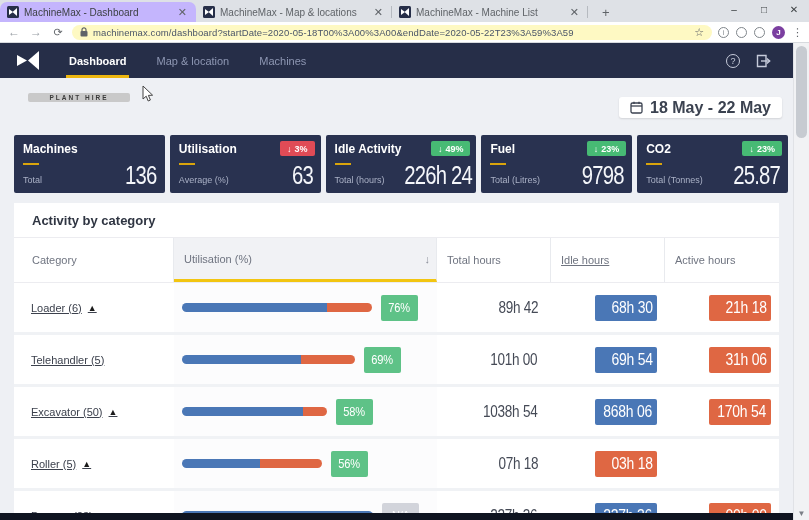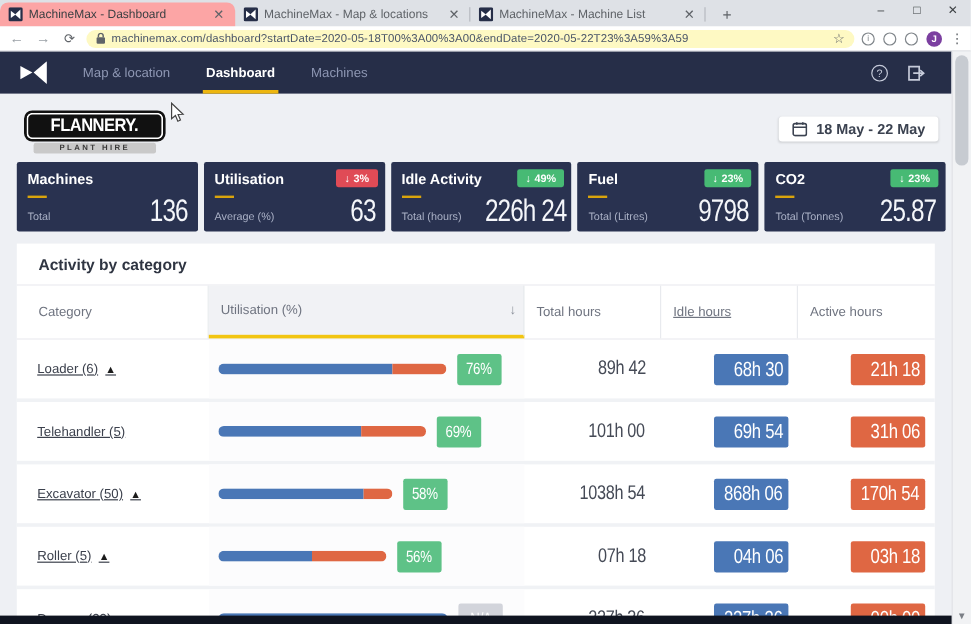--- a/index.html
+++ b/index.html
@@ -2,21 +2,21 @@
 <html><head>
 <meta charset="utf-8">
 <style>
   * { margin:0; padding:0; box-sizing:border-box; }
   html,body { width:809px; height:520px; overflow:hidden; }
   body { font-family:"Liberation Sans", sans-serif; background:#eef0f4; position:relative; }
 
   
   .chrome-tabs { position:absolute; left:0; top:0; width:809px; height:22px; background:#dee1e6; display:flex; align-items:flex-end; }
   .tab { height:20px; display:flex; align-items:center; gap:5px; padding:0 7px; font-size:10px; color:#5f6368; width:196px; position:relative; }
-  .tab.active { background:#fca5a5; border-radius:7px 7px 0 0; color:#3c4043; }
+  .tab.active { background:#c4b5fd; border-radius:7px 7px 0 0; color:#3c4043; }
   .tab:not(.active)::after { content:""; position:absolute; right:0; top:4px; bottom:4px; width:1px; background:#b6bac0; }
   .tab .title { white-space:nowrap; overflow:hidden; text-overflow:ellipsis; flex:1; }
   .tab .tclose { font-size:11px; color:#5f6368; padding:0 2px; }
   .favicon { width:12px; height:12px; flex:0 0 12px; }
   .newtab { font-size:13px; color:#5f6368; margin-left:8px; padding:0 6px 2px; }
   .wincontrols { margin-left:auto; display:flex; align-self:flex-start; }
   .wincontrols span { width:30px; height:18px; display:flex; align-items:center; justify-content:center; font-size:10px; color:#3c4043; }
 
   .chrome-toolbar { position:absolute; left:0; top:22px; width:809px; height:21px; background:#ffffff; display:flex; align-items:center; padding:0 6px; gap:6px; border-bottom:1px solid #d7dade; }
   .navbtn { color:#9aa0a6; font-size:12px; width:16px; text-align:center; }
@@ -37,21 +37,21 @@
   .navitem.active::after { content:""; position:absolute; left:12px; right:12px; bottom:0; height:3px; background:#edb60f; }
   .nav-right { margin-left:auto; display:flex; align-items:center; gap:16px; padding-right:22px; }
   .helpico { width:14px; height:14px; border:1.3px solid #c6cbda; border-radius:50%; color:#c6cbda; font-size:9px; display:flex; align-items:center; justify-content:center; }
 
   
   .flannery { position:absolute; left:20px; top:92px; width:118px; }
   .flan-black { background:#111111; border:2px solid #111; border-radius:7px; padding:2px 4px; text-align:center; box-shadow:inset 0 0 0 1.5px #fff; }
   .flan-black span { color:#fff; font-weight:bold; font-size:15px; letter-spacing:-0.5px; display:inline-block; transform:scaleX(.92); }
   .flan-gray { background:#c9c9c9; border-radius:2px; margin:1px 8px 0; text-align:center; font-size:6.5px; letter-spacing:2px; color:#3a3a3a; padding:1px 0; font-weight:bold; }
 
-  .datebtn { position:absolute; right:27px; top:97px; height:21px; background:#ffffff; border-radius:3px; box-shadow:0 1px 2px rgba(0,0,0,.12); display:flex; align-items:center; gap:7px; padding:0 11px; font-size:12px; color:#3b4250; font-weight:bold; }
+  .datebtn { position:absolute; right:27px; top:97px; height:21px; background:#ffffff; border-radius:3px; box-shadow:0 1px 2px rgba(0,0,0,.12); display:flex; align-items:center; gap:7px; padding:0 11px; font-size:16px; color:#3b4250; font-weight:bold; }
 
   
   .cards { position:absolute; left:14px; top:135px; width:774px; display:flex; gap:5px; }
   .card { flex:1; height:58px; background:#293250; border-radius:2px; position:relative; padding:7px 9px 6px; }
   .card-title { color:#ffffff; font-size:12px; font-weight:bold; }
   .card-dash { width:16px; height:2px; background:#d9a40c; margin-top:7px; }
   .card-bottom { position:absolute; left:9px; right:8px; bottom:5px; display:flex; align-items:flex-end; justify-content:space-between; }
   .card-label { font-size:9px; color:#aab1c6; padding-bottom:3px; white-space:nowrap; }
   .card-value { font-size:26px; color:#f4f6fa; font-weight:200; line-height:1; display:inline-block; transform:scaleX(.78); transform-origin:right center; letter-spacing:-1px; white-space:nowrap; }
   .cbadge { position:absolute; right:6px; top:6px; border-radius:2px; color:#fff; font-size:9px; font-weight:bold; padding:2.5px 7px; display:flex; gap:3px; align-items:center; }
@@ -150,41 +150,40 @@
     <span class="avatar">J</span>
     <span class="kebab">⋮</span>
   </div>
 </div>
 
 <div class="app-navbar">
   <svg class="applogo" width="24" height="19" viewBox="0 0 24 19">
       <polygon points="1,4 11,9.5 1,15" fill="#ffffff"></polygon>
       <polygon points="23,0 12,9.5 23,19" fill="#ffffff"></polygon>
     </svg>
+  <div class="navitem active">
+      <span>Dashboard</span>
+    </div>
   <div class="navitem">
       <span>Map &amp; location</span>
-    </div>
-  <div class="navitem active">
-      <span>Dashboard</span>
     </div>
   <div class="navitem">
       <span>Machines</span>
     </div>
   <div class="nav-right">
     <span class="helpico">?</span>
     <svg width="15" height="14" viewBox="0 0 15 14">
         <path d="M1.5 1.5 H10 V12.5 H1.5 Z" fill="none" stroke="#c6cbda" stroke-width="1.4"></path>
         <line x1="5" y1="7" x2="13.5" y2="7" stroke="#c6cbda" stroke-width="1.4"></line>
         <polyline points="10.8,4.5 13.7,7 10.8,9.5" fill="none" stroke="#c6cbda" stroke-width="1.4"></polyline>
       </svg>
   </div>
 </div>
 
 <div class="flannery">
-  <div class="flan-black"><span>FLANNERY.</span></div>
   <div class="flan-gray">PLANT HIRE</div>
 </div>
 
 <div class="datebtn">
   <svg width="13" height="13" viewBox="0 0 13 13">
       <rect x="1" y="2" width="11" height="10" rx="1.5" fill="none" stroke="#3b4250" stroke-width="1.3"></rect>
       <line x1="1" y1="5" x2="12" y2="5" stroke="#3b4250" stroke-width="1.3"></line>
       <line x1="4" y1="0.8" x2="4" y2="3" stroke="#3b4250" stroke-width="1.3"></line>
       <line x1="9" y1="0.8" x2="9" y2="3" stroke="#3b4250" stroke-width="1.3"></line>
     </svg>
@@ -374,25 +373,20 @@
         <span class="seg-idle"></span>
       </div>
       <span class="ubadge green">
             <span class="num">56%</span>
           </span>
     </div>
     <div class="cell-hours">
           <span class="num">07h 18</span>
         </div>
     <div class="cell-hours">
-          <span class="hbadge bluebg">
-            <span class="num">04h 06</span>
-          </span>
-        </div>
-    <div class="cell-hours">
           <span class="hbadge orangebg">
             <span class="num">03h 18</span>
           </span>
         </div>
   </div>
 
   <div class="trow">
     <div class="cell-cat">
       <span>Dumper (23)</span>
       <span class="warn">▲</span>

